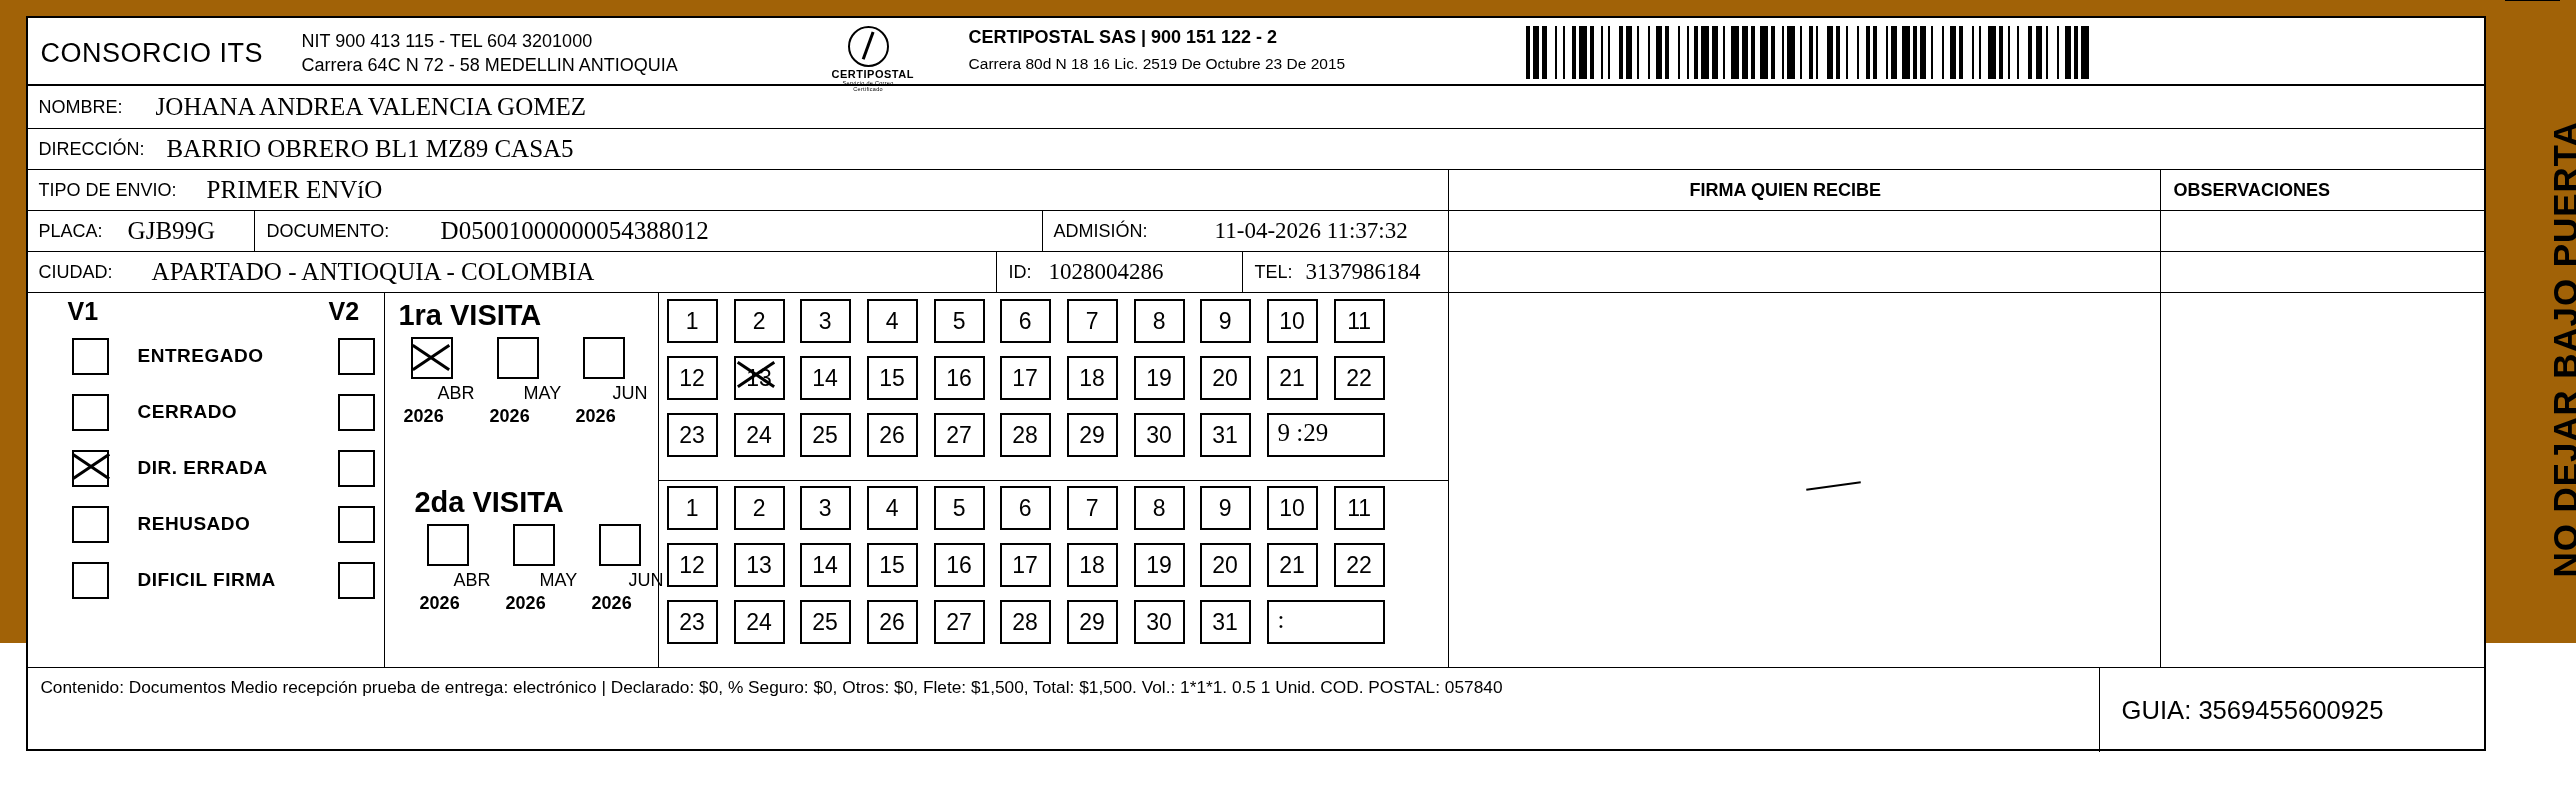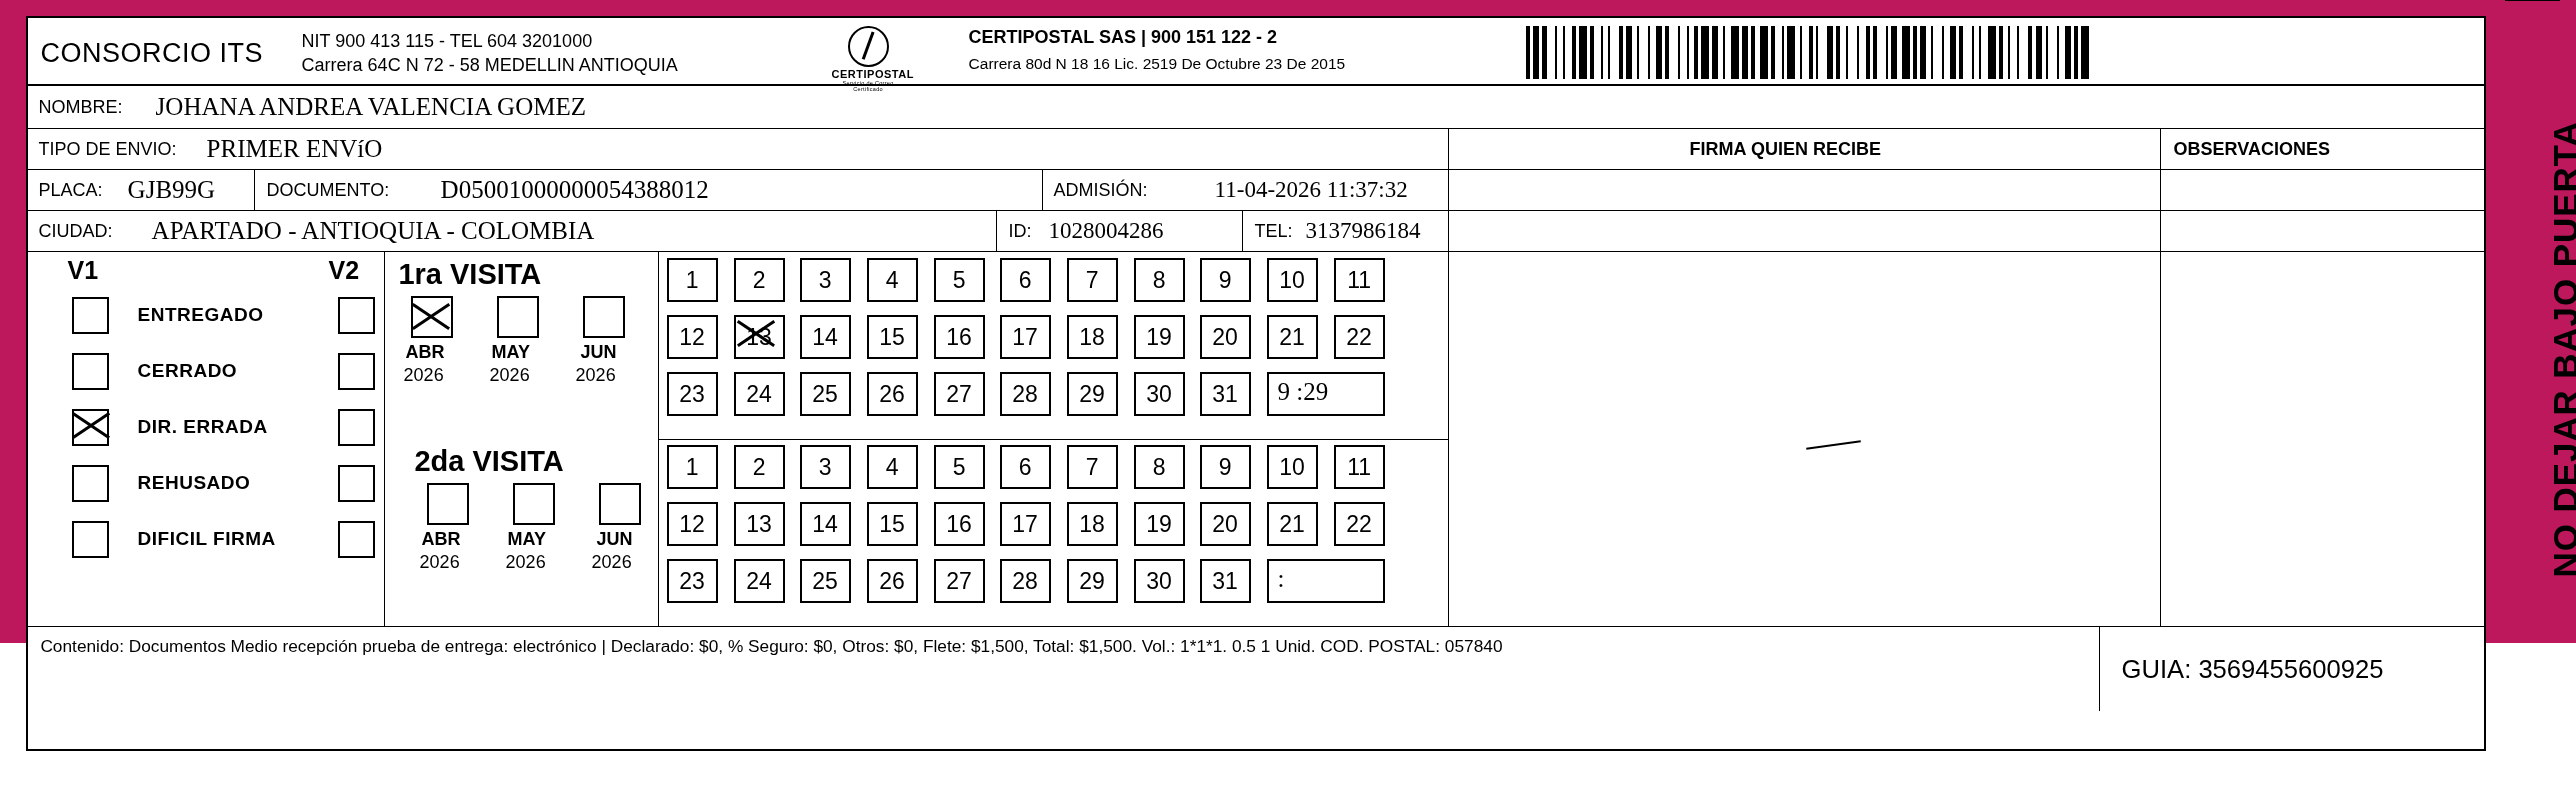--- a/index.html
+++ b/index.html
@@ -1,17 +1,17 @@
 <!DOCTYPE html>
 <html style="font-size:14.6px"><head>
 <meta charset="utf-8">
 <style>
   html,body{margin:0;padding:0;background:#ffffff;}
   body{width:2576px;height:802px;font-family:"Liberation Sans",sans-serif;color:#000;}
-  .sheet{position:relative;width:2576px;height:643px;background:#be185d;}
+  .sheet{position:relative;width:2576px;height:643px;background:#a16207;}
   .label{position:absolute;left:25.6px;top:16.4px;width:2456px;height:731px;border:2.7px solid #000;background:#fff;}
 
   
   .hdr{position:relative;height:66px;border-bottom:2.7px solid #000;}
   .hdr-consorcio{position:absolute;left:12.8px;top:20px;font-size:27px;letter-spacing:0.5px;}
   .hdr-nit{position:absolute;left:274px;top:11px;font-size:18px;line-height:24px;}
   .hdr-logo{position:absolute;left:804px;top:7.3px;width:73px;height:55px;text-align:center;}
   .hdr-logo .ring{width:37px;height:37px;border:2.7px solid #000;border-radius:50%;margin:0 auto;position:relative;}
   .hdr-logo .ring:before{content:"";position:absolute;left:50%;top:3.7px;width:2.7px;height:29px;background:#000;transform:translateX(-50%) rotate(20deg);}
   .hdr-logo .lg1{font-size:11px;font-weight:bold;letter-spacing:0.5px;margin-top:1px;}
@@ -52,23 +52,23 @@
   .mark:before,.mark:after{content:"";position:absolute;left:-2.7px;top:15.5px;width:44px;height:2.7px;background:#000;}
   .mark:before{transform:rotate(34deg);}
   .mark:after{transform:rotate(-34deg);}
 
   
   .vis{position:absolute;top:0;width:274px;height:50%;}
   .vis-title{font-size:29px;font-weight:bold;padding:5.5px 0 0 12.8px;}
   .vis-boxes{position:relative;height:68px;margin-top:5.5px;}
   .mbox{position:absolute;width:38px;height:38px;border:2.7px solid #000;top:0;}
   .mb1{left:25.6px;} .mb2{left:111px;} .mb3{left:197px;}
-  .mlab{position:absolute;top:46px;font-size:18px;font-weight:bold;}
+  .mlab{position:absolute;top:46px;font-size:18px;font-weight:normal;margin-left:32px;}
   .ml1{left:20px;} .ml2{left:106px;} .ml3{left:195px;}
-  .mlab2{position:absolute;top:69px;font-size:18px;font-weight:normal;}
+  .mlab2{position:absolute;top:69px;font-size:18px;font-weight:bold;}
 
   
   .days{position:absolute;top:0;left:0;right:0;}
   .dayrow{position:relative;height:57px;}
   .day{position:absolute;width:47px;height:40px;border:2.7px solid #000;font-size:23px;text-align:center;line-height:40px;}
   .timebox{position:absolute;height:40px;border:2.7px solid #000;}
 
   
   .foot{position:relative;height:84px;}
   .foot .t1{position:absolute;left:12.8px;top:9px;font-size:17.3px;text-align:right;}
@@ -166,20 +166,24 @@
           <i style="left: 548px; width: 4.6px;"></i>
           <i style="left: 555px; width: 8.2px;"></i>
         </div>
     </div>
 
     <div class="row r-nombre">
       <span class="cellpad lbl" style="left:11px;">NOMBRE:</span>
       <span class="cellpad hand" style="left:128px;">JOHANA ANDREA VALENCIA GOMEZ</span>
     </div>
 
+    <div class="row r-direccion">
+      <span class="cellpad lbl" style="left:11px;">DIRECCIÓN:</span>
+      <span class="cellpad hand" style="left:139px;">BARRIO OBRERO BL1 MZ89 CASA5</span>
+    </div>
 
     <div class="row r-tipo">
       <span class="cellpad lbl" style="left:11px;">TIPO DE ENVIO:</span>
       <span class="cellpad hand" style="left:179px;">PRIMER ENVíO</span>
       <div class="vline" style="left:1420px;"></div>
       <span class="cellpad lbl" style="left:1662px;font-weight:bold;">FIRMA QUIEN RECIBE</span>
       <div class="vline" style="left:2132px;"></div>
       <span class="cellpad lbl" style="left:2146px;font-weight:bold;">OBSERVACIONES</span>
     </div>
 

